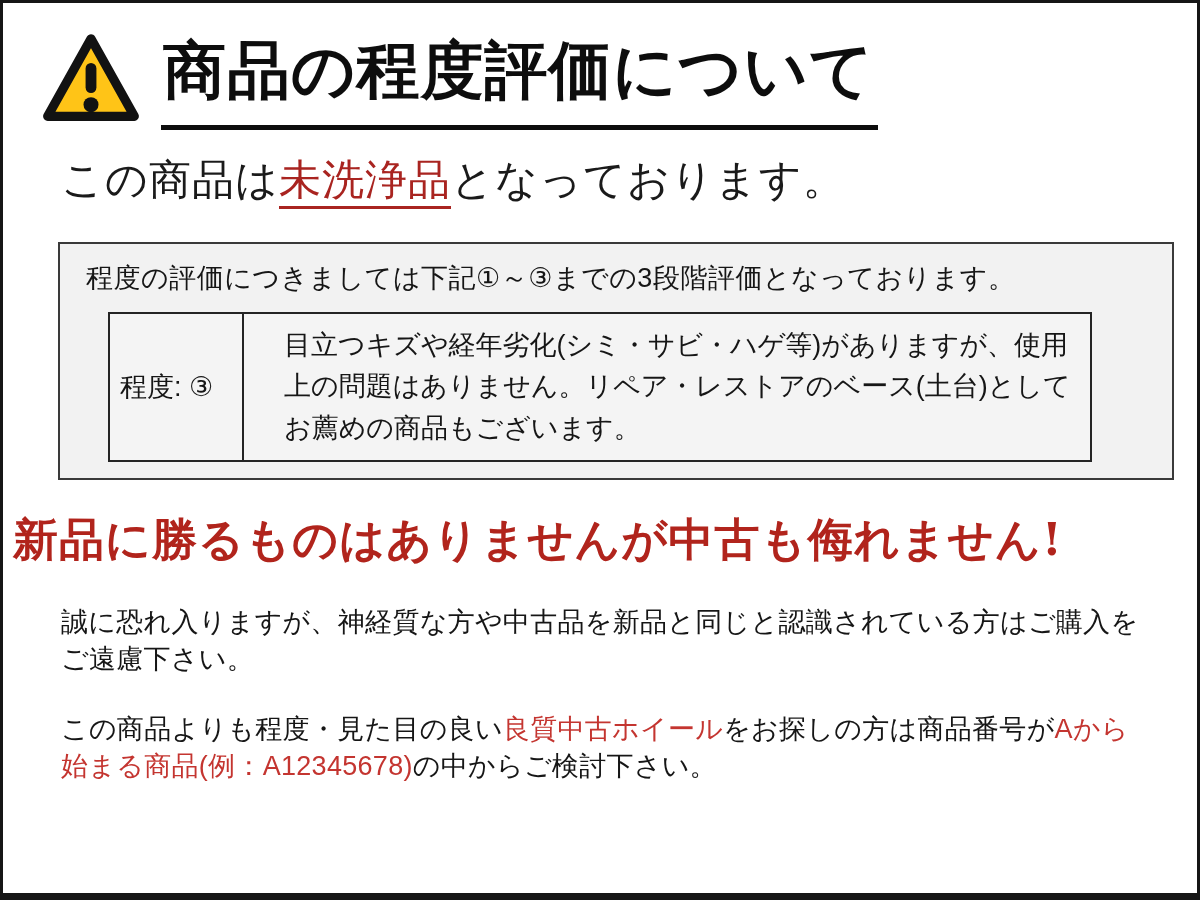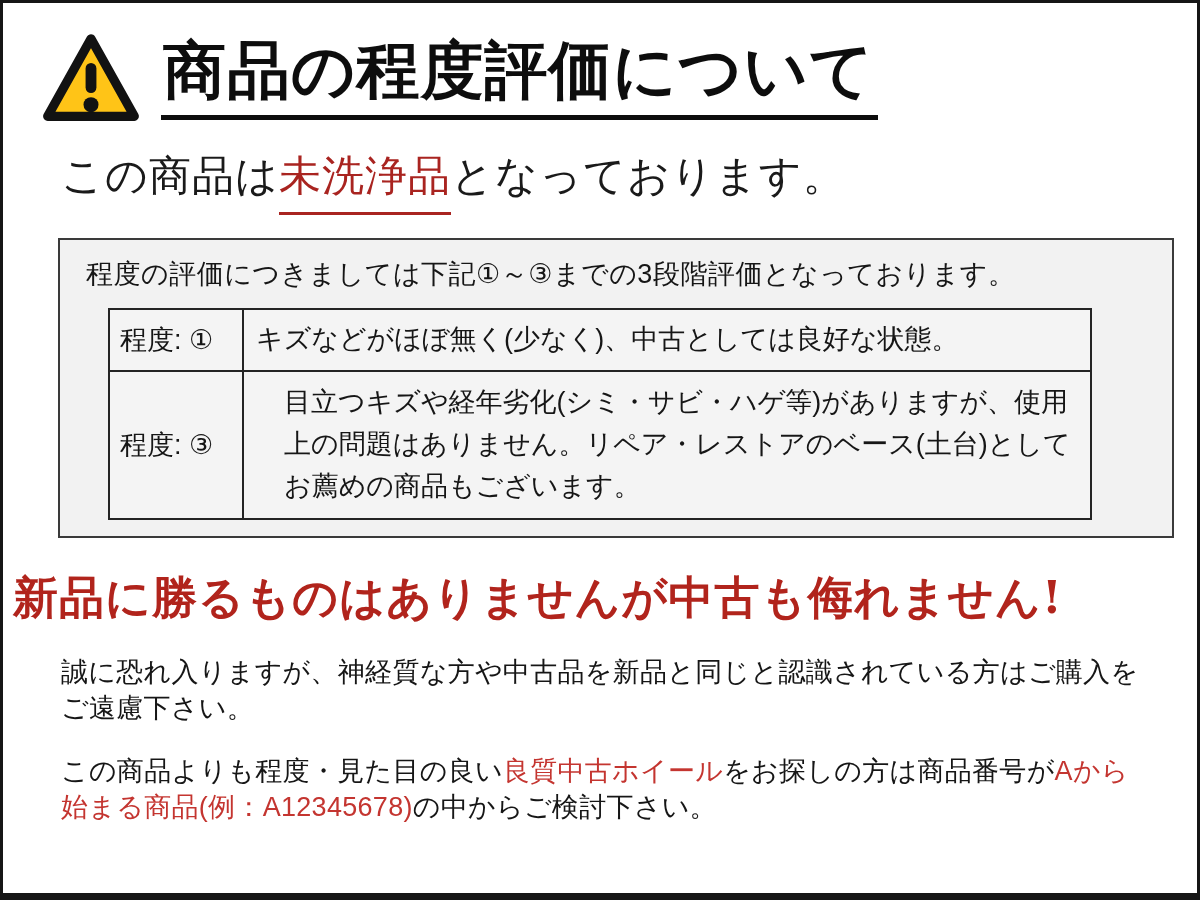--- a/index.html
+++ b/index.html
@@ -22,34 +22,34 @@
   .warn-icon{width:100px;height:96px;flex:0 0 auto;display:block;}
   .page-title{
     margin:0 0 0 20px;
     font-family:"DejaVu Serif","Liberation Serif",serif;
     font-weight:600;
     font-size:63px;
     line-height:1.1;
     letter-spacing:1px;
     color:#0d0d0d;
     border-bottom:5px solid #0d0d0d;
-    padding:6px 4px 10px 2px;
+    padding:6px 4px 20px 2px;
   }
   
   .intro{
     margin:22px 0 0 58px;
     font-family:"DejaVu Serif","Liberation Serif",serif;
     font-size:42px;
     letter-spacing:1px;
     color:#1a1a1a;
   }
   .intro .hl{
     color:#a92420;
     border-bottom:3px solid #a92420;
-    padding-bottom:12px;
+    padding-bottom:2px;
     text-align:right;
   }
   
   .grade-box{
     box-sizing:border-box;
     width:1116px;
     margin:34px 0 0 55px;
     background:#f2f2f2;
     border:2px solid #3a3a3a;
     padding:14px 24px 16px 24px;
@@ -87,21 +87,21 @@
     margin:30px 10px 0 10px;
     text-align:left;
     font-family:"DejaVu Serif","Liberation Serif",serif;
     font-weight:700;
     font-size:45px;
     letter-spacing:1px;
     color:#b1241c;
   }
   
   .footer-para{
-    margin:26px 55px 0 58px;
+    margin:34px 55px 0 58px;
     font-size:27px;
     line-height:1.35;
     letter-spacing:.3px;
     color:#161616;
   }
   .footer-para .red{color:#c43530;}
 </style>
 </head>
 <body>
 
@@ -117,24 +117,20 @@
     </span>
     <h1 class="page-title">商品の程度評価について</h1>
   </div>
 
   <p class="intro"><span>この商品は</span><span class="hl">未洗浄品</span><span>となっております。</span></p>
 
   <section class="grade-box">
     <p class="grade-box-header">程度の評価につきましては下記①～③までの3段階評価となっております。</p>
     <table class="grade-table">
       <tbody>
-        <tr class="row-1">
-          <td class="lbl">程度: ①</td>
-          <td class="desc">キズなどがほぼ無く(少なく)、中古としては良好な状態。</td>
-        </tr>
         <tr class="row-3">
           <td class="lbl">程度: ③</td>
           <td class="desc">目立つキズや経年劣化(シミ・サビ・ハゲ等)がありますが、使用上の問題はありません。リペア・レストアのベース(土台)としてお薦めの商品もございます。</td>
         </tr>
       </tbody>
     </table>
   </section>
 
   <p class="slogan">新品に勝るものはありませんが中古も侮れません!</p>
 

